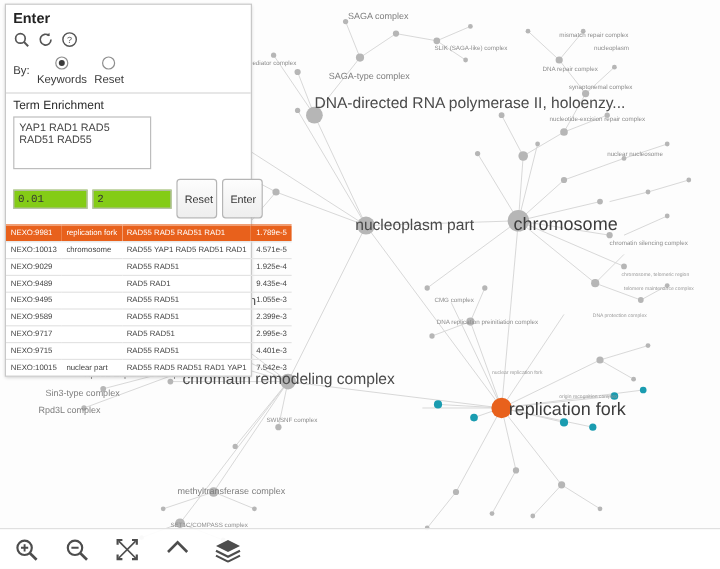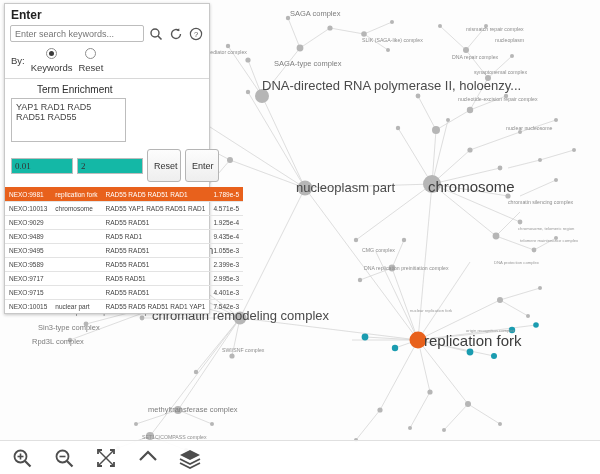--- a/index.html
+++ b/index.html
@@ -134,21 +134,20 @@
   }
   .sep {
     height: 1px;
     background: #d8d8d8;
     margin: 0;
   }
   .section-title {
     padding: 5px 6px 3px 6px;
     font-size: 10px;
     color: #2b2b2b;
-    margin-left: 26px;
   }
   .term-box {
     margin: 0 6px;
     border: 1px solid #bdbdbd;
     background: #fff;
     height: 44px;
     font-size: 9px;
     color: #444;
     padding: 3px 4px;
     box-sizing: border-box;
@@ -163,22 +162,22 @@
     padding: 5px 6px 5px 6px;
   }
   .param-input {
     width: 62px;
     height: 16px;
     border: 1px solid #bdbdbd;
     font-size: 9px;
     color: #333;
     padding: 0 3px;
     box-sizing: border-box;
-    background: #14b8a6;
-    font-family: Liberation Serif, serif;
+    background: #84cc16;
+    font-family: Liberation Mono, monospace;
   }
   .param-input.wide { width: 66px; }
   .btn {
     height: 33px;
     min-width: 34px;
     border: 1px solid #b5b5b5;
     border-radius: 3px;
     background: linear-gradient(#fdfdfd, #eeeeee);
     font-size: 9px;
     color: #333;
@@ -456,21 +455,20 @@
       <text class="net-label tiny" x="104" y="198">histone methyltransferase complex</text>
       <text class="net-label tiny" x="410" y="312">nuclear replication fork</text>
       <text class="net-label tiny" x="466" y="332">origin recognition complex</text>
     </svg>
   </div>
 
   <div id="panel">
     <div id="panel-title">Enter</div>
 
     <div class="search-row">
-      <input class="search-input" type="text" placeholder="Enter search keywords..." style="">
       <span class="icon-btn">
         <svg width="14" height="14" viewBox="0 0 14 14">
           <circle cx="6" cy="6" r="4" fill="none" stroke="#555" stroke-width="1.4"></circle>
           <line x1="9" y1="9" x2="12.5" y2="12.5" stroke="#555" stroke-width="1.6"></line>
         </svg>
       </span>
       <span class="icon-btn">
         <svg width="14" height="14" viewBox="0 0 14 14">
           <path d="M11.5 7a4.5 4.5 0 1 1-1.6-3.4" fill="none" stroke="#555" stroke-width="1.4"></path>
           <path d="M10.2 1.2 L10.4 3.9 L7.7 3.6 Z" fill="#555"></path>

